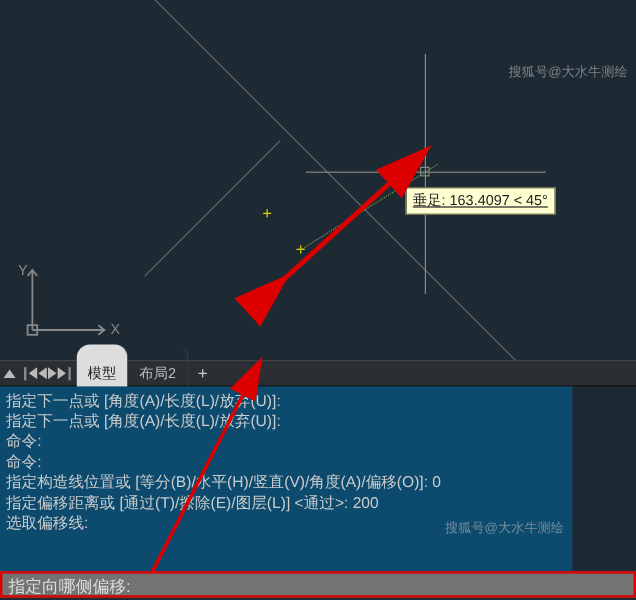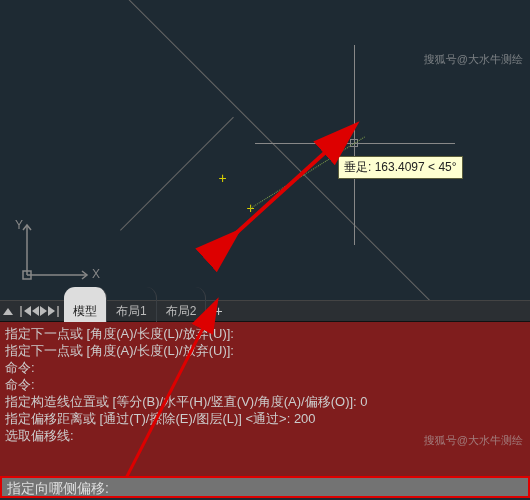--- a/index.html
+++ b/index.html
@@ -18,21 +18,21 @@
   .tab-icons { display: flex; align-items: center; gap: 1px; padding: 0 3px; }
   .tri { width: 0; height: 0; border-top: 5px solid transparent; border-bottom: 5px solid transparent; cursor: pointer; }
   .tri-left { border-right: 7px solid #bbb; }
   .tri-right { border-left: 7px solid #bbb; }
   .tri-up { border-left: 5px solid transparent; border-right: 5px solid transparent; border-bottom: 7px solid #bbb; border-top: none; }
   .bar-left, .bar-right { display:flex; align-items:center; }
   .small-bar { width:4px; height:11px; background:#888; margin:0 2px; }
   .tab { padding: 16px 9px; color: #bbb; font-size: 12px; cursor: pointer; border-right: 1px solid #3a3f44; border-radius: 11px; }
   .tab.active { background: #ddd; color: #222; }
   .tab-add { padding: 0 8px; color: #ccc; font-size: 14px; cursor: pointer; }
-  .cmdlog { position: absolute; left: 0; top: 322px; width: 530px; height: 154px; background: #7f1d1d; color: #ccc; line-height: 17px; padding: 3px 5px; font-size: 13px; }
+  .cmdlog { position: absolute; left: 0; top: 322px; width: 477px; height: 154px; background: #0c4a6e; color: #ccc; line-height: 17px; padding: 3px 5px; font-size: 13px; }
   .cmdlog .row { white-space: nowrap; }
   .cmdline { position: absolute; left: 0; top: 476px; width: 530px; height: 22px; background: #737373; color: #ddd; padding: 2px 5px; font-size: 14px; border: 2px solid #d00; }
   .yellow-pt { position: absolute; width: 7px; height: 7px; color: #d8d000; font-size: 14px; line-height:7px; transform: translate(-50%,-50%); }
 </style>
 </head>
 <body>
 
 <div class="wrap">
   <div class="viewport">
 
@@ -44,21 +44,21 @@
 
     <div class="line-thin" style="left:255px; top:143px; width:200px; height:1px; background:#888;"></div>
 
     <div style="position:absolute; left:350px; top:139px; width:8px; height:8px; border:1px solid #888;"></div>
 
     <div class="yellow-pt" style="left:222px; top:178px;">+</div>
     <div class="yellow-pt" style="left:250px; top:208px;">+</div>
 
     <div class="guide" style="left:250px; top:208px; width:135px; transform:rotate(-32deg); border-top:1px dotted #7a9a4a;"></div>
 
-    <div class="tooltip" style="left:338px; top:156px;">垂足: 163.4097 &lt; 45°</div>
+    <div class="tooltip" style="left:338px; top:156px;text-decoration:underline;">垂足: 163.4097 &lt; 45°</div>
 
     <svg class="arrow" style="left:0; top:0;" width="530" height="300">
       <defs>
         <marker id="ah" markerWidth="12" markerHeight="12" refX="2" refY="4" orient="auto">
           <path d="M0,0 L0,8 L12,4 z" fill="#d00"></path>
         </marker>
       </defs>
       <line x1="212" y1="255" x2="330" y2="148" stroke="#d00" stroke-width="4" marker-end="url(#ah)" marker-start="url(#ah)"></line>
     </svg>
 
@@ -85,21 +85,20 @@
           <div class="tri tri-left"></div>
         </div>
       <div class="tri tri-left"></div>
       <div class="tri tri-right"></div>
       <div class="bar-right">
           <div class="tri tri-right"></div>
           <div class="small-bar" style="width:2px;"></div>
         </div>
     </div>
     <div class="tab active">模型</div>
-    <div class="tab">布局1</div>
     <div class="tab">布局2</div>
     <div class="tab-add">+</div>
   </div>
 
   <div class="cmdlog">
     <div class="row">指定下一点或 [角度(A)/长度(L)/放弃(U)]:</div>
     <div class="row">指定下一点或 [角度(A)/长度(L)/放弃(U)]:</div>
     <div class="row">命令:</div>
     <div class="row">命令:</div>
     <div class="row">指定构造线位置或  [等分(B)/水平(H)/竖直(V)/角度(A)/偏移(O)]: 0</div>

